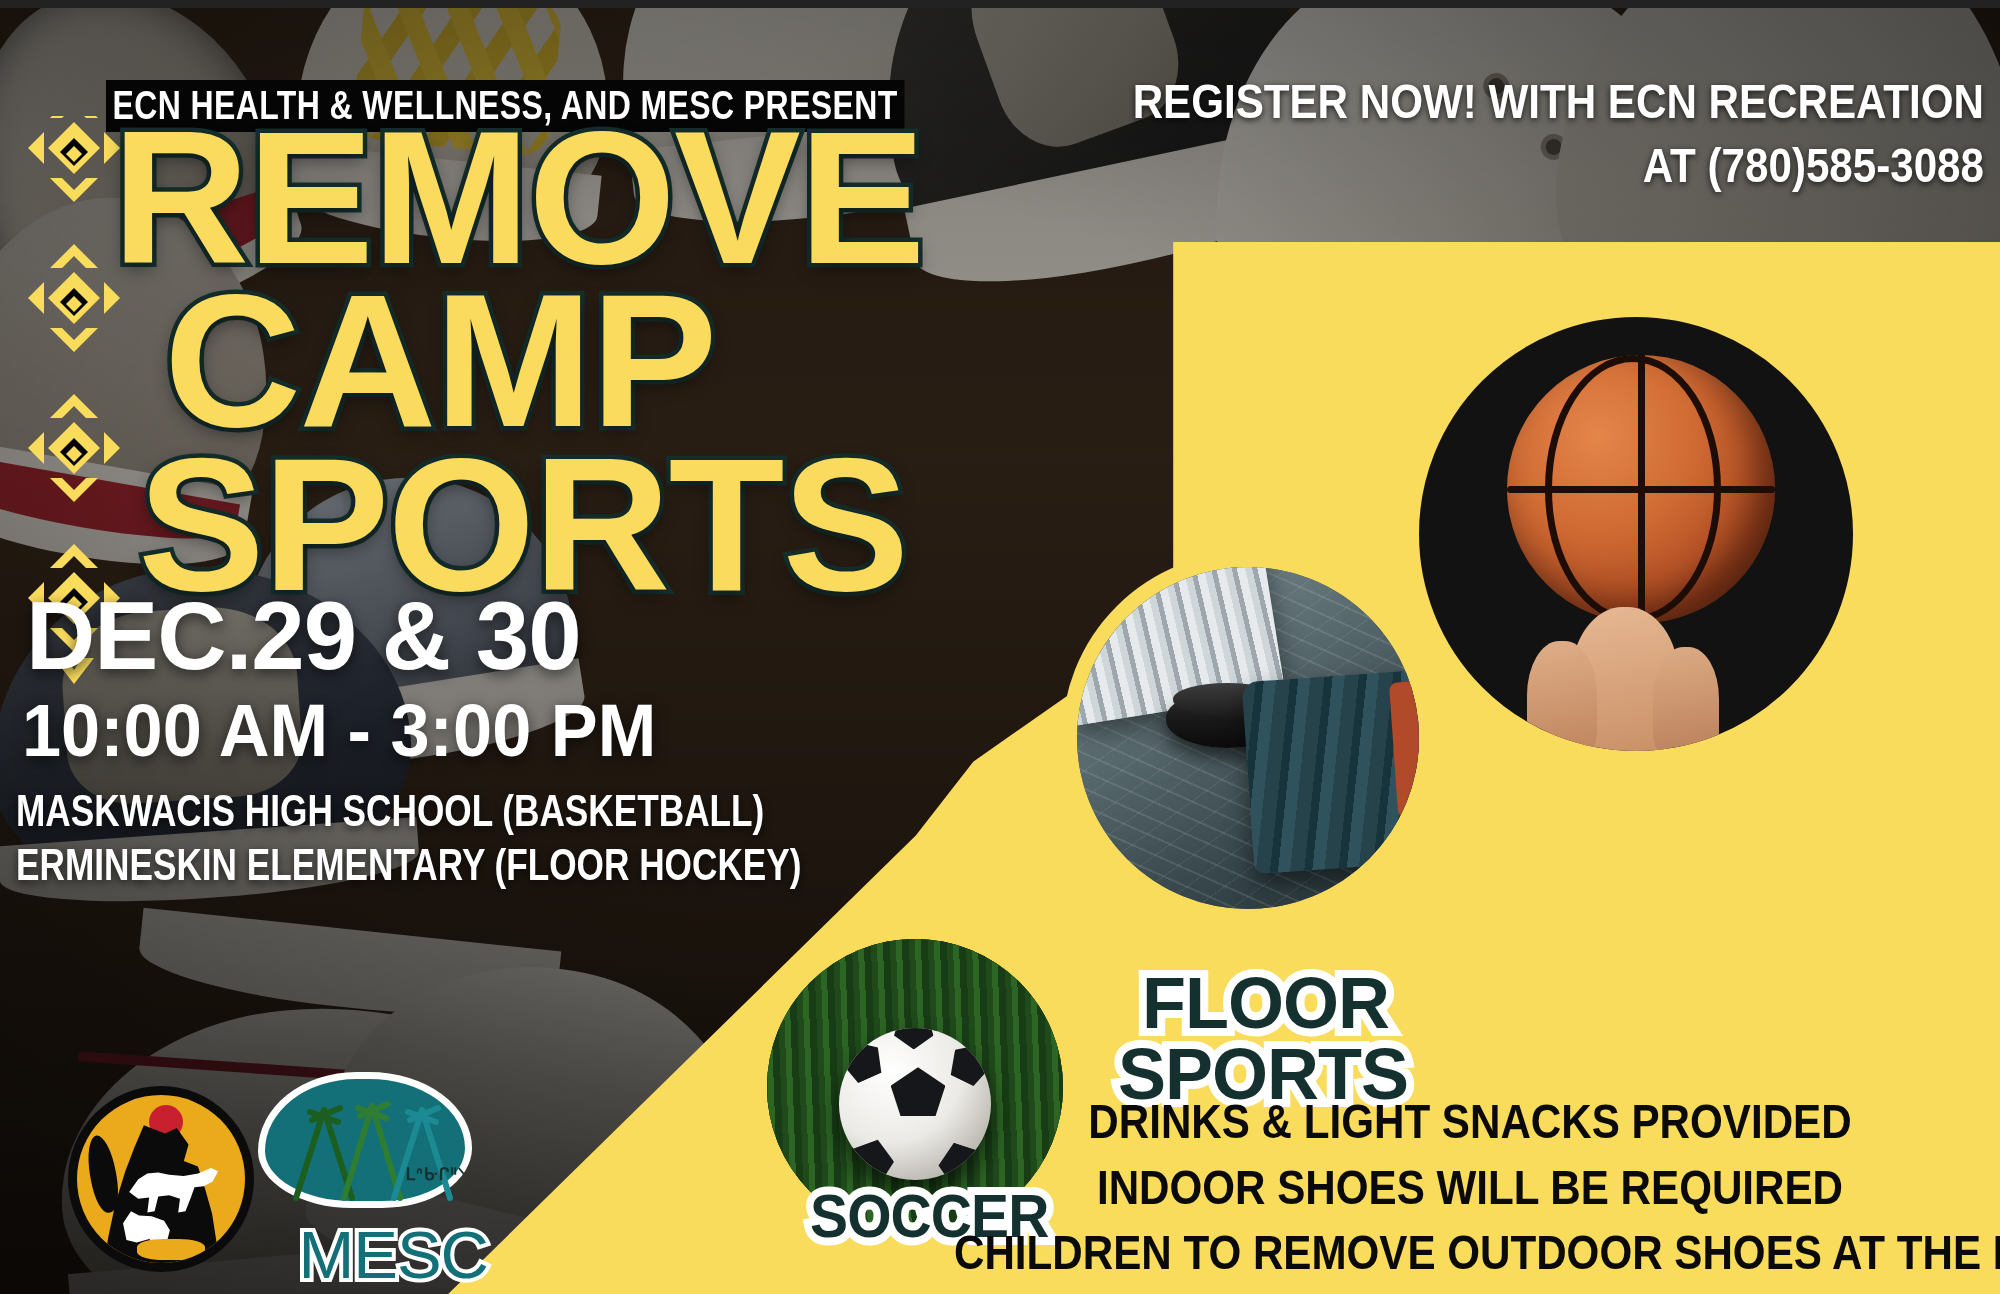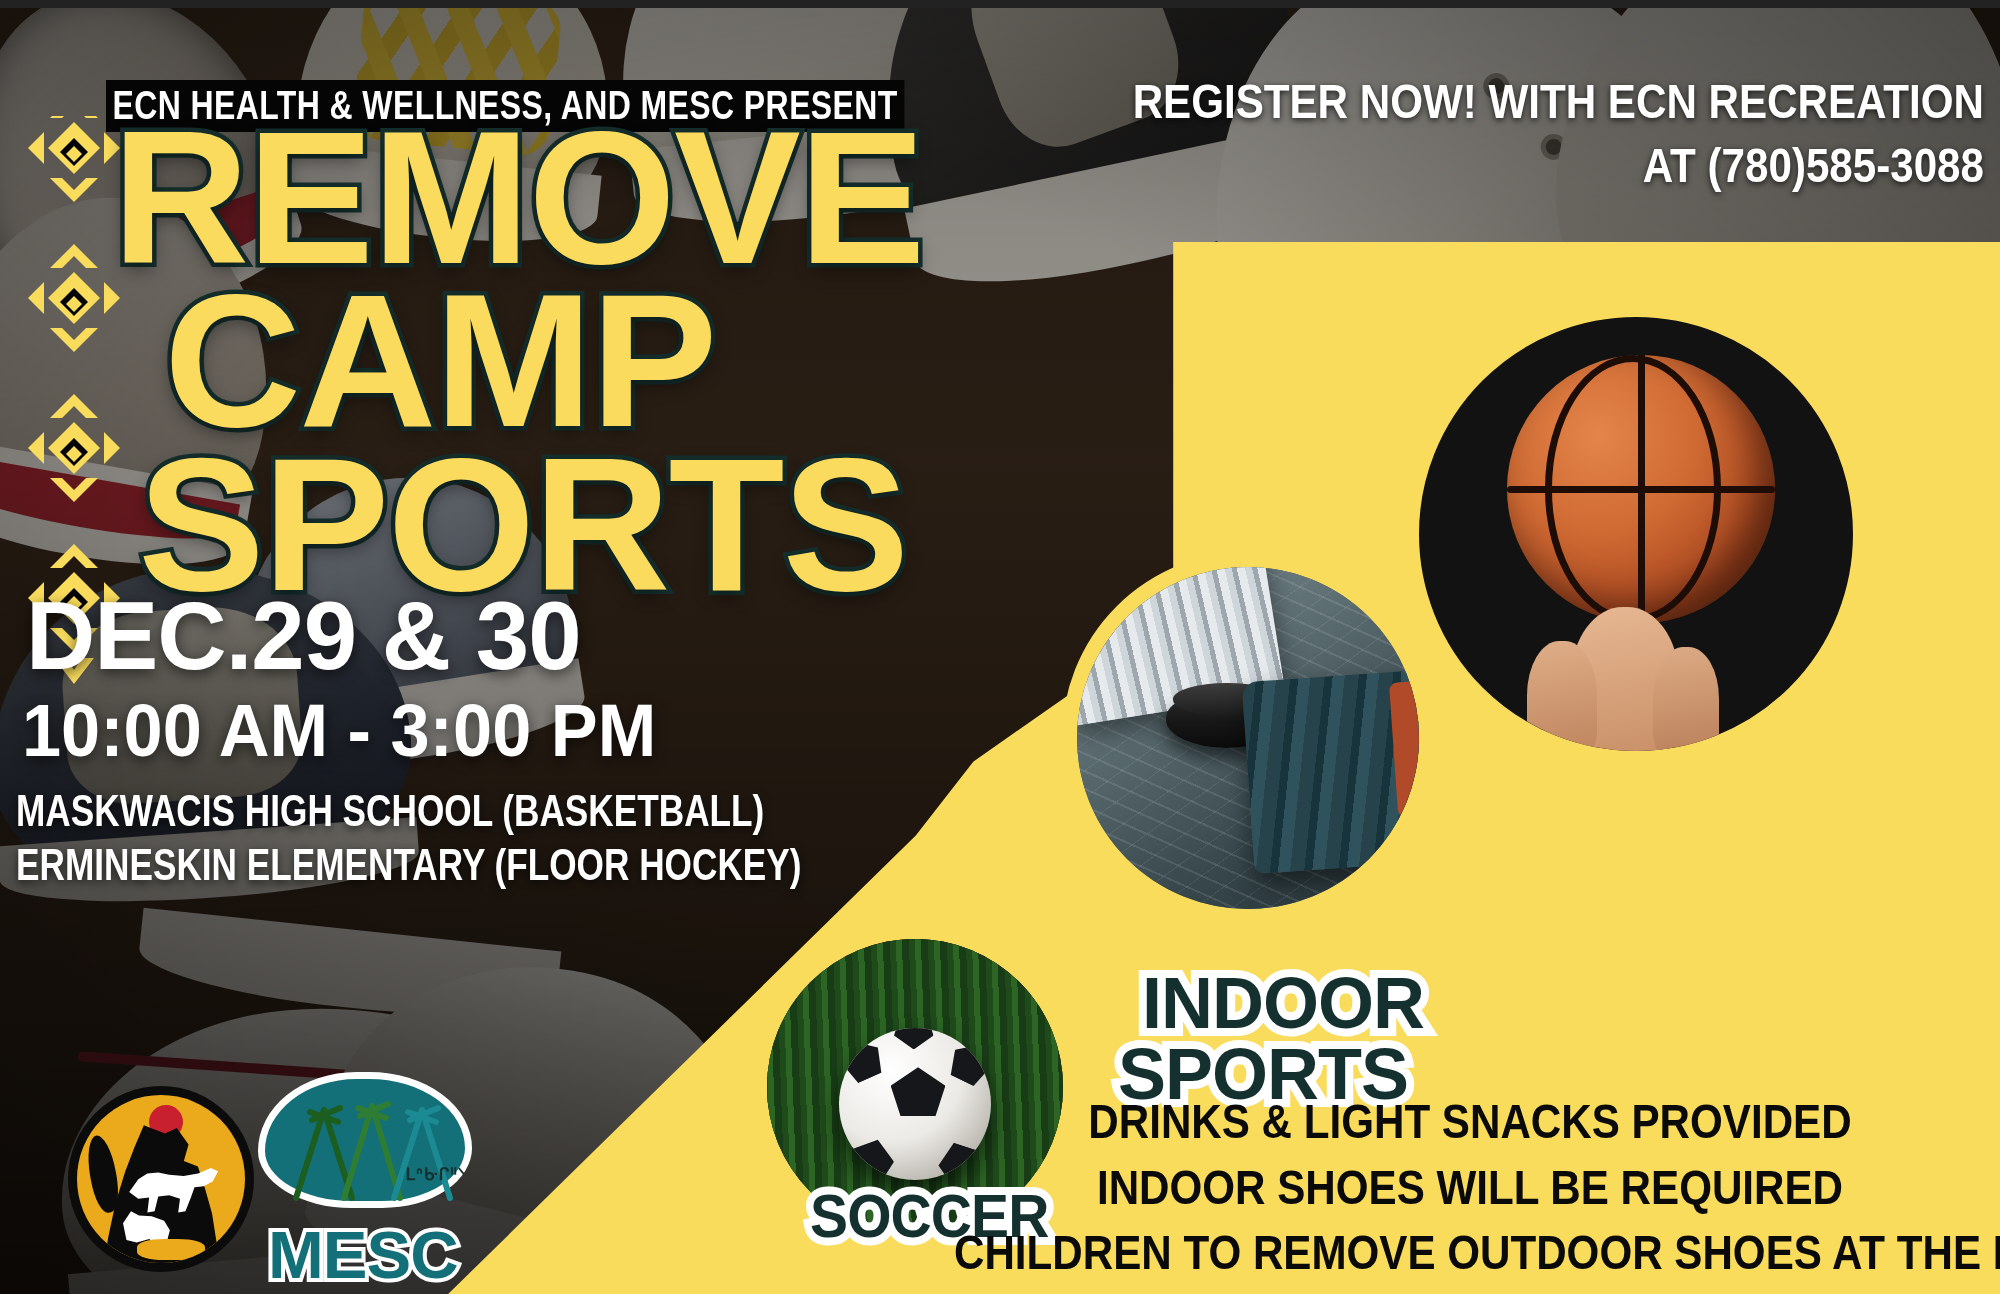--- a/index.html
+++ b/index.html
@@ -160,22 +160,22 @@
   .logo-ecn .horse{position:absolute;left:30%;top:40%;width:54%;height:34%;background:#fff;
             clip-path:polygon(2% 52%,12% 30%,22% 20%,34% 18%,46% 22%,62% 24%,78% 20%,92% 10%,100% 16%,94% 34%,84% 42%,74% 44%,70% 62%,64% 86%,56% 88%,58% 64%,46% 58%,34% 60%,30% 86%,22% 88%,24% 62%,12% 64%);}
   .logo-ecn .pup{position:absolute;left:24%;bottom:8%;width:34%;height:26%;background:#fff;
             clip-path:polygon(10% 40%,24% 12%,38% 22%,60% 24%,82% 34%,92% 56%,86% 86%,70% 92%,56% 76%,34% 84%,16% 78%);}
   .logo-ecn .paw{position:absolute;left:36%;bottom:2%;width:40%;height:12%;background:#EBAA1C;border-radius:40%;}
 
   .logo-mesc{position:absolute;left:252px;top:1060px;width:230px;height:216px;}
   .logo-mesc .blob{position:absolute;left:6px;top:4px;width:214px;height:136px;background:#137078;
             border-radius:46% 48% 42% 44% / 58% 56% 44% 42%;border:7px solid #fff;}
   .logo-mesc .mesc-text{
-      position:absolute;left:16px;bottom:-4px;width:100%;text-align:left;
-      color:#137078;font-weight:700;font-size:67px;letter-spacing:-1px;line-height:1;
+      position:absolute;left:6px;bottom:-4px;width:100%;text-align:right;
+      color:#137078;font-weight:400;font-size:67px;letter-spacing:-1px;line-height:1;
       -webkit-text-stroke:8px #ffffff;paint-order:stroke fill;}
   .logo-mesc .syll{position:absolute;right:16px;top:96px;color:#14312f;font-size:17px;font-weight:700;letter-spacing:1px;}
 
   
   .circle{position:absolute;border-radius:50%;border:15px solid #F9DC5C;overflow:hidden;}
   .c-basket{left:1404px;top:294px;width:464px;height:464px;background:#121212;}
   .c-hockey{left:1062px;top:544px;width:372px;height:372px;background:#4c5a5e;}
   .c-soccer{left:752px;top:916px;width:326px;height:326px;background:#101810;}
 
   
@@ -417,21 +417,21 @@
         <i class="p1"></i>
         <i class="p2"></i>
         <i class="p3"></i>
         <i class="p4"></i>
         <i class="p5"></i>
     </div>
   </div>
 
 
   <div class="slabel hockey">
-    <span class="l1">INDOOR</span>
+    <span class="l1">FLOOR</span>
     <span class="l2">SPORTS</span>
   </div>
 
   <div class="slabel soccer">SOCCER</div>
 
   <div class="notes">
     <span class="n">DRINKS &amp; LIGHT SNACKS PROVIDED</span>
     <span class="n">INDOOR SHOES WILL BE REQUIRED</span>
     <span class="n">CHILDREN TO REMOVE OUTDOOR SHOES AT THE DOOR</span>
   </div>

